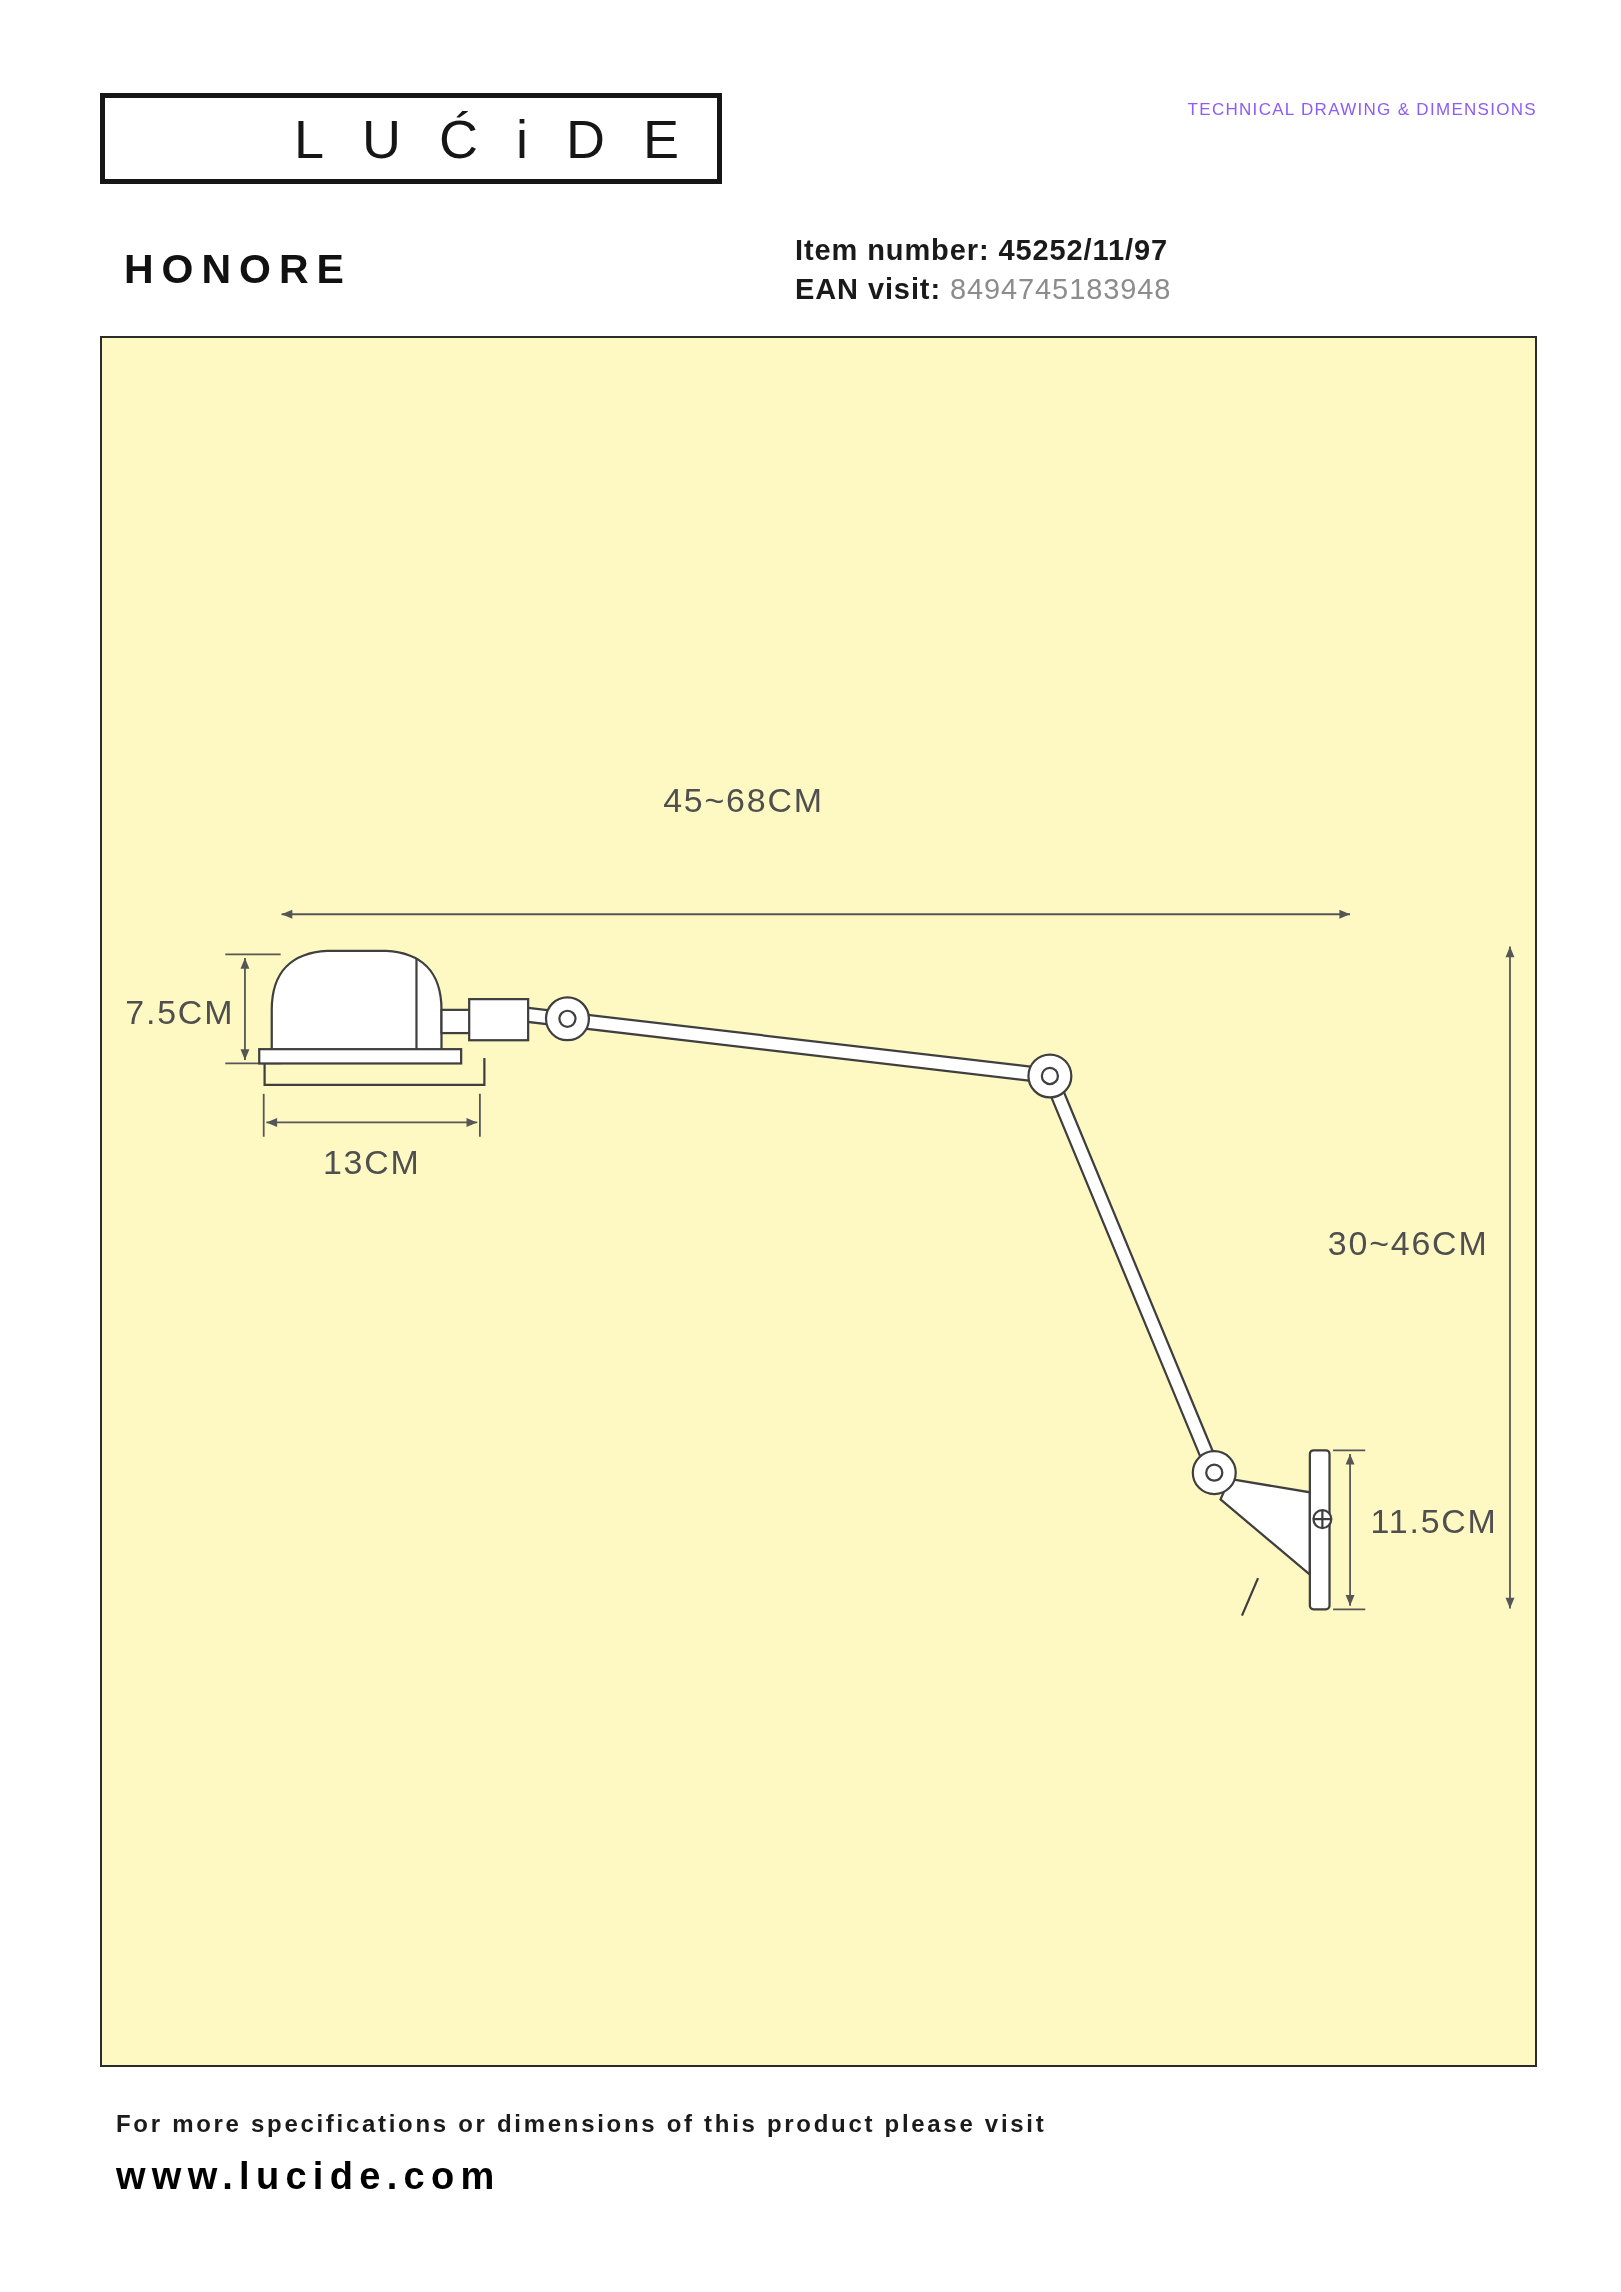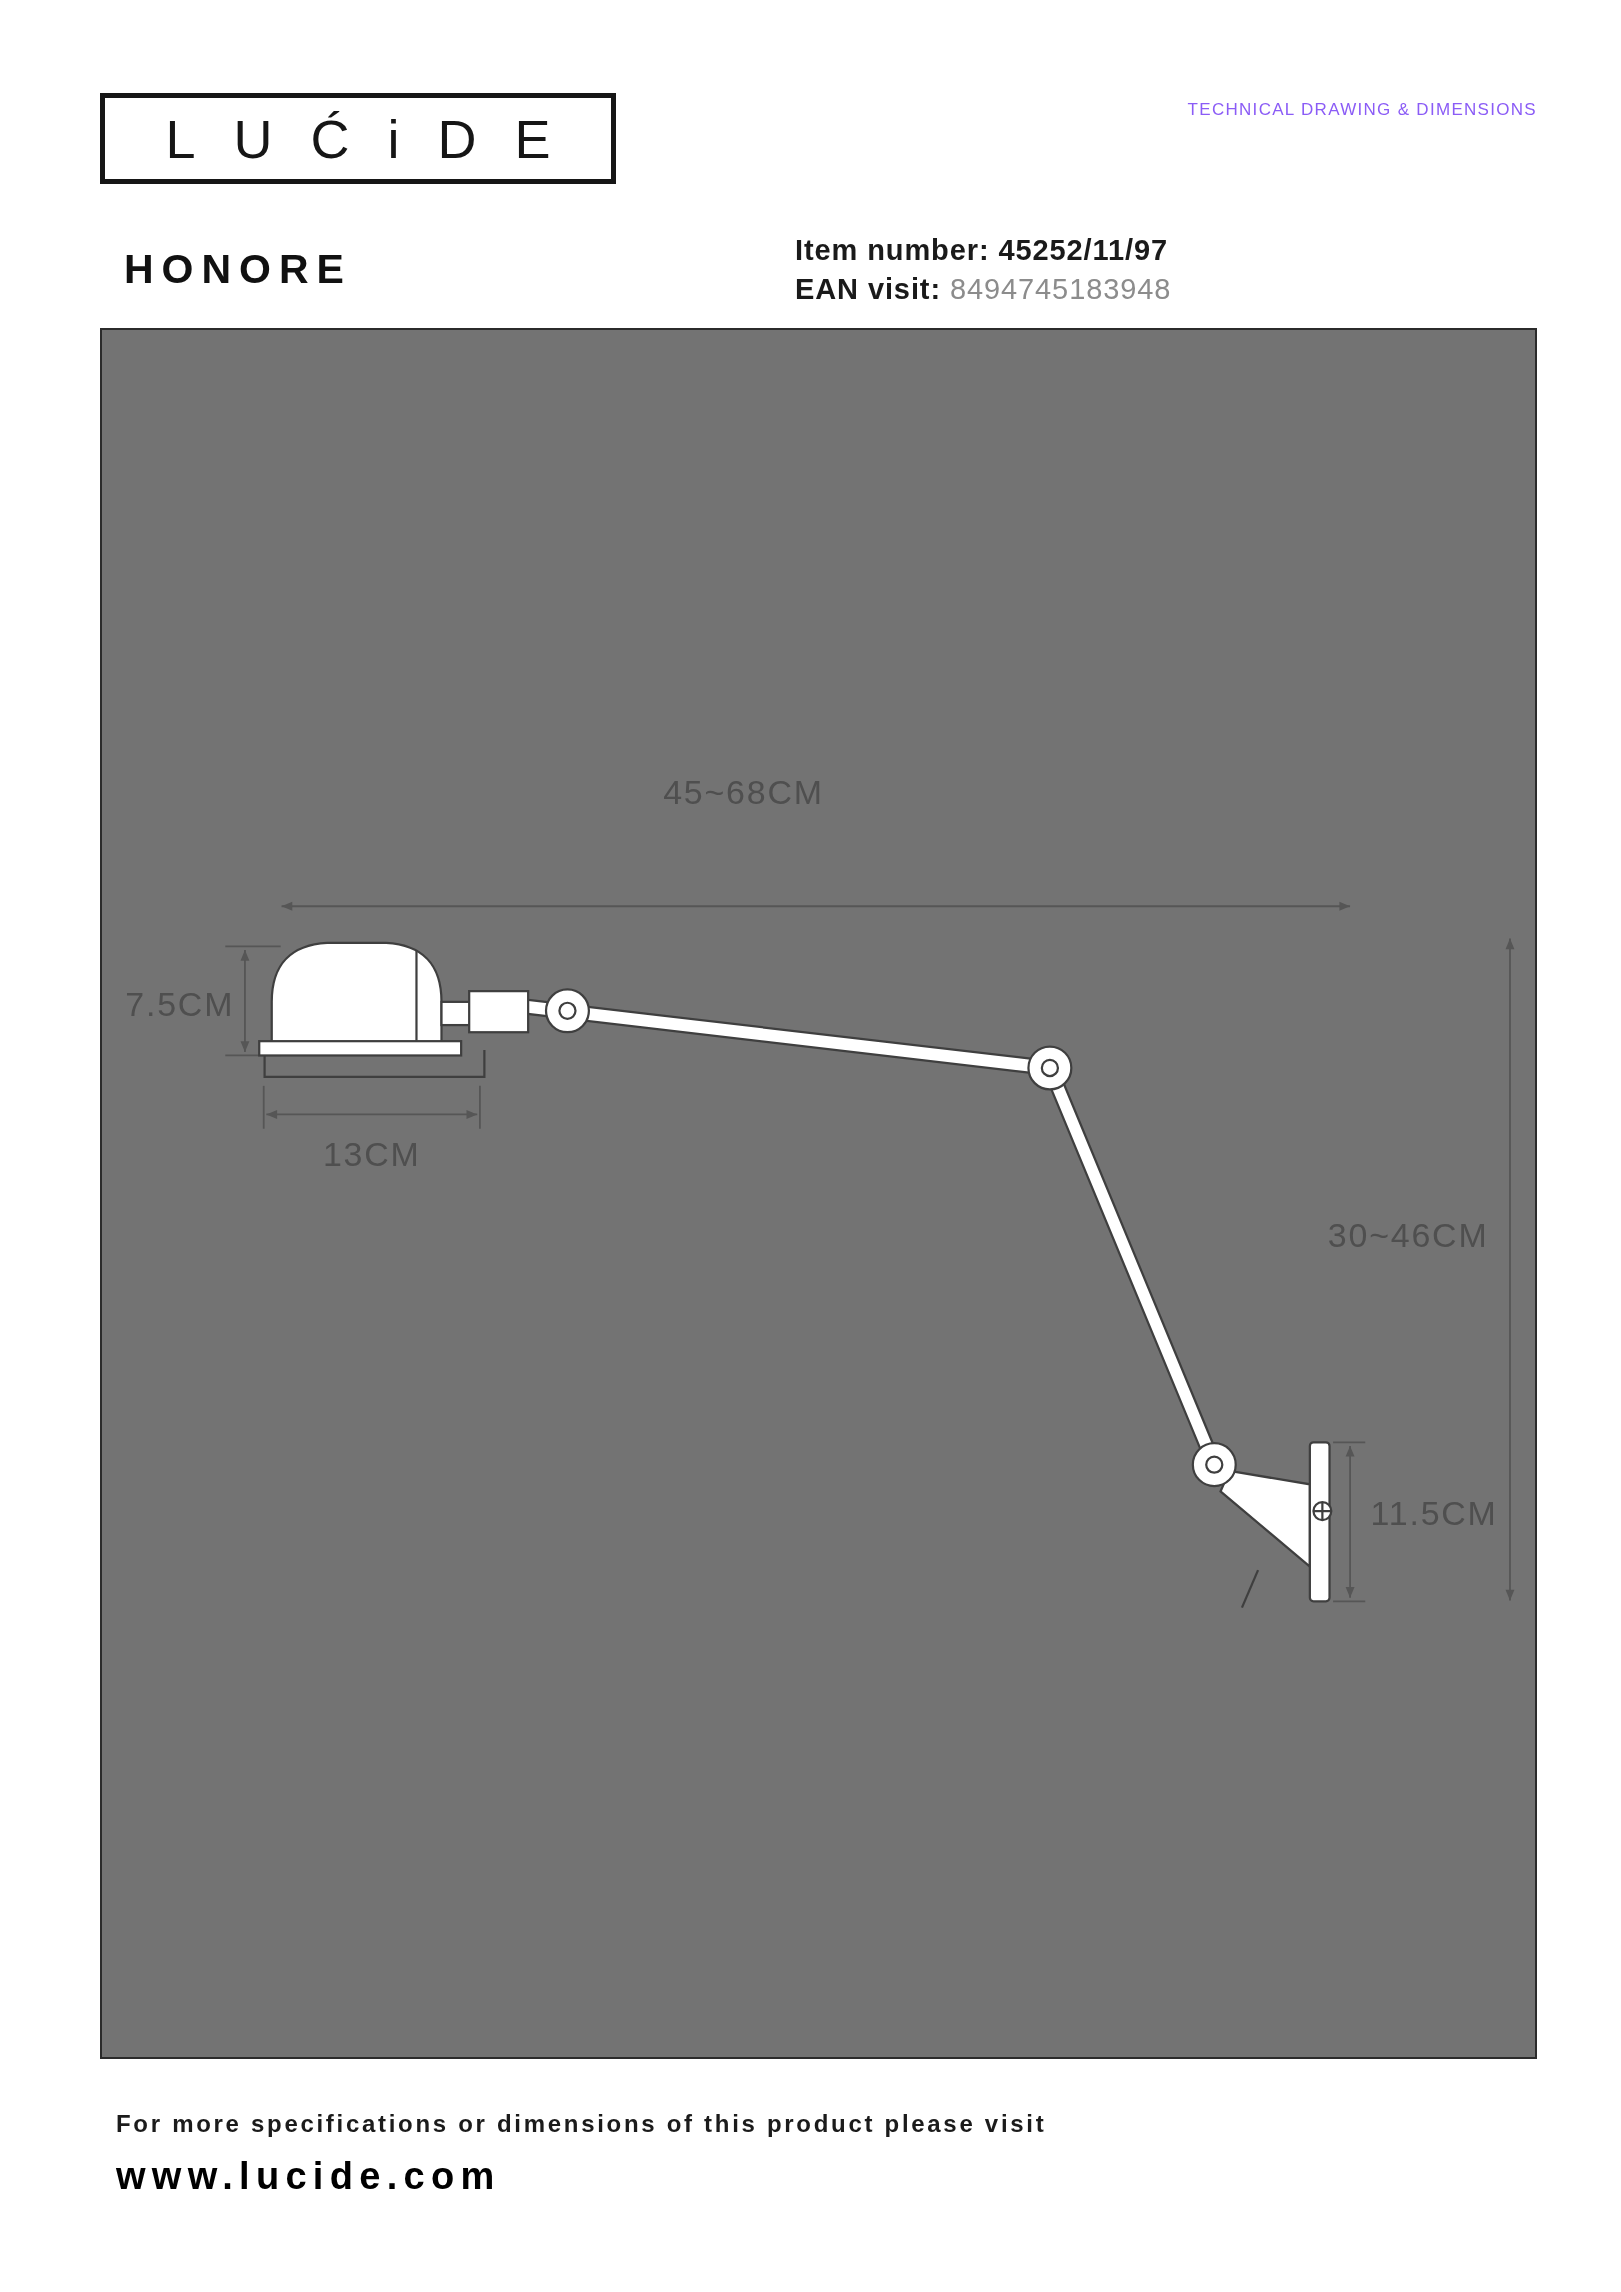--- a/index.html
+++ b/index.html
@@ -2,23 +2,23 @@
 <html style="font-size:14.3px"><head>
 <meta charset="utf-8">
 <style>
   html,body{margin:0;padding:0;}
   body{
     width:1621px;height:2293px;position:relative;background:#ffffff;
     font-family:"Liberation Sans",sans-serif;color:#1d1d1b;overflow:hidden;
   }
   
   .logo-box{
-    position:absolute;left:100px;top:93px;width:516px;height:91px;
+    position:absolute;left:100px;top:93px;width:622px;height:91px;
     border:5.4px solid #161616;box-sizing:border-box;
-    display:flex;align-items:center;justify-content:center;
+    display:flex;align-items:center;justify-content:flex-end;
   }
   .logo-text{
     font-size:54px;font-weight:400;color:#161616;
     letter-spacing:38px;text-indent:38px;white-space:nowrap;
   }
   .doc-type{
     position:absolute;top:100px;right:84px;
     font-size:17px;letter-spacing:1.3px;color:#8b5cf6;font-weight:400;margin-left:6px;
   }
   .product-name{
@@ -26,22 +26,22 @@
     font-size:41px;font-weight:700;letter-spacing:8px;color:#111;
   }
   .codes{
     position:absolute;left:795px;top:231px;
     font-size:29px;letter-spacing:0.9px;line-height:39px;color:#1a1a1a;
   }
   .codes .bold{font-weight:700;}
   .codes .muted{color:#8c8c8c;font-weight:400;}
   
   .drawing-area{
-    position:absolute;left:100px;top:328px;width:1437px;height:1731px;
-    border:2.7px solid #2b2b2b;box-sizing:border-box;background:#737373;text-decoration:underline;
+    position:absolute;left:100px;top:336px;width:1437px;height:1731px;
+    border:2.7px solid #2b2b2b;box-sizing:border-box;background:#fef9c3;text-decoration:underline;
   }
   .drawing-area svg{display:block;width:100%;height:100%;}
   .draw{fill:#ffffff;stroke:#3f3f3f;stroke-width:2.5;}
   .draw-line{fill:none;stroke:#3f3f3f;stroke-width:2.5;}
   .dim{fill:none;stroke:#565656;stroke-width:2;}
   .dim-text{
     font-family:"Liberation Sans",sans-serif;
     font-size:38px;fill:#4f4f4f;letter-spacing:2px;
   }
   

